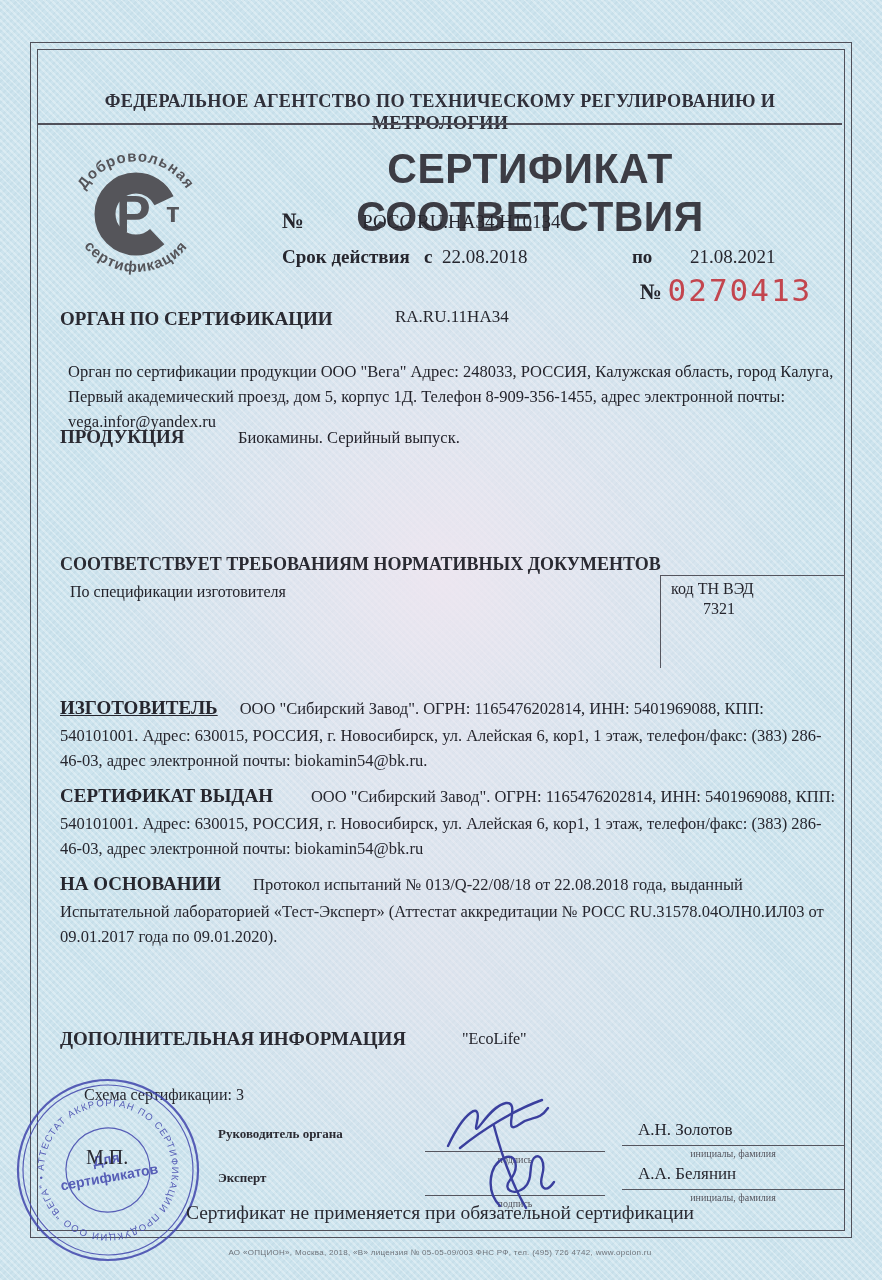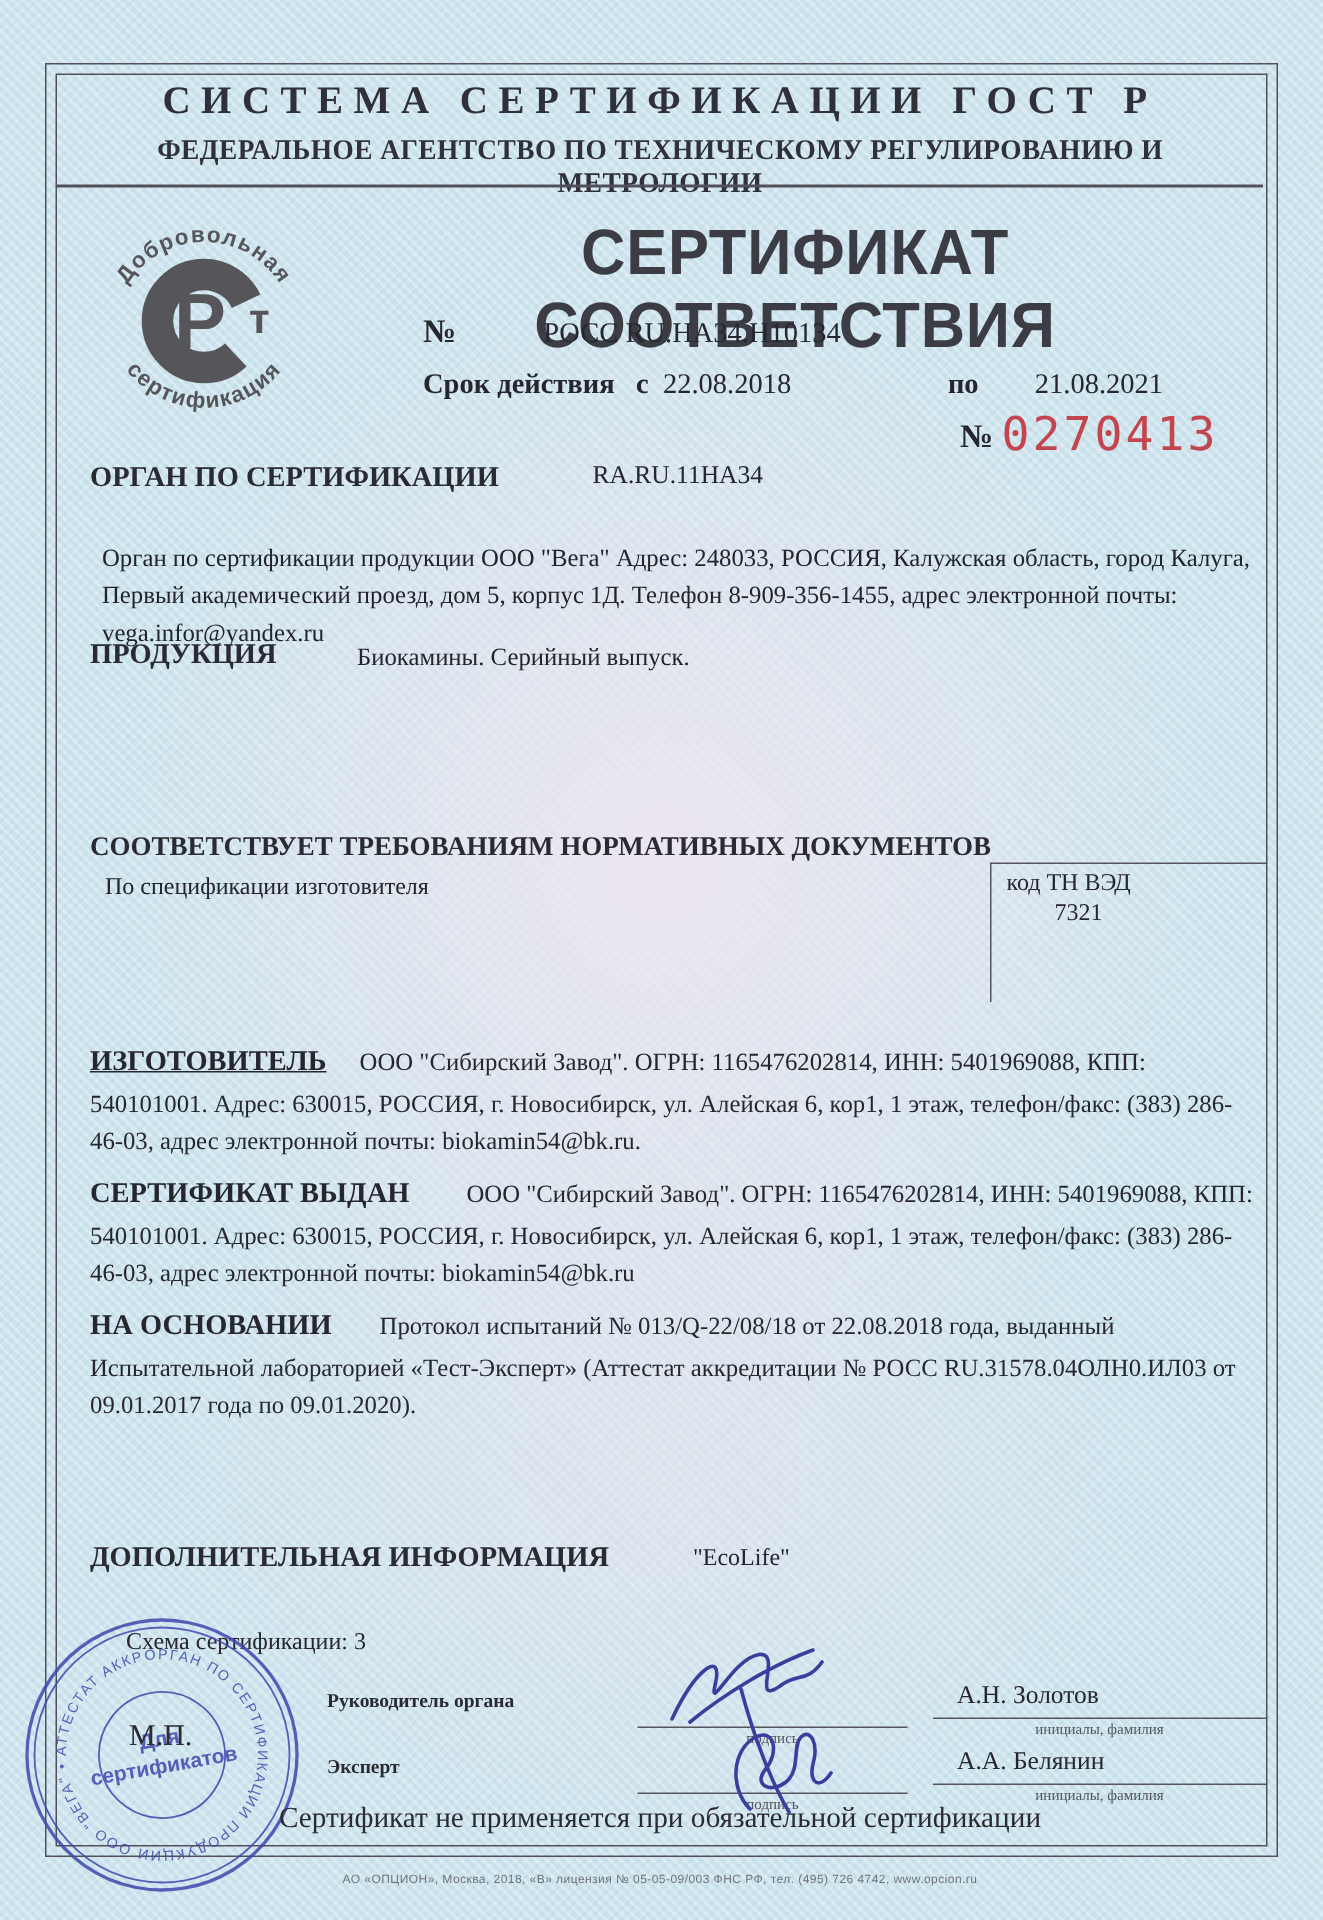--- a/index.html
+++ b/index.html
@@ -45,21 +45,20 @@
   svg text{font-family:"Liberation Sans","DejaVu Sans",sans-serif;}
 </style>
 </head>
 <body>
 
 <div class="page">
 
   <div class="abs frame-outer"></div>
   <div class="abs frame-inner"></div>
 
-  <div class="abs h1">СИСТЕМА СЕРТИФИКАЦИИ ГОСТ Р</div>
   <div class="abs h2">ФЕДЕРАЛЬНОЕ АГЕНТСТВО ПО ТЕХНИЧЕСКОМУ РЕГУЛИРОВАНИЮ И МЕТРОЛОГИИ</div>
   <div class="abs header-rule"></div>
 
   <svg class="abs" style="left:58px;top:136px;" width="156" height="156" viewBox="0 0 156 156">
     <defs>
       <path id="logoTop" d="M 20,70 A 60,60 0 0 1 136,70"></path>
       <path id="logoBot" d="M 14,86 A 66,66 0 0 0 142,86"></path>
     </defs>
     <text font-size="15" font-weight="bold" fill="#55555a" letter-spacing="1">
       <textPath href="#logoTop" startOffset="50%" text-anchor="middle">Добровольная</textPath>

